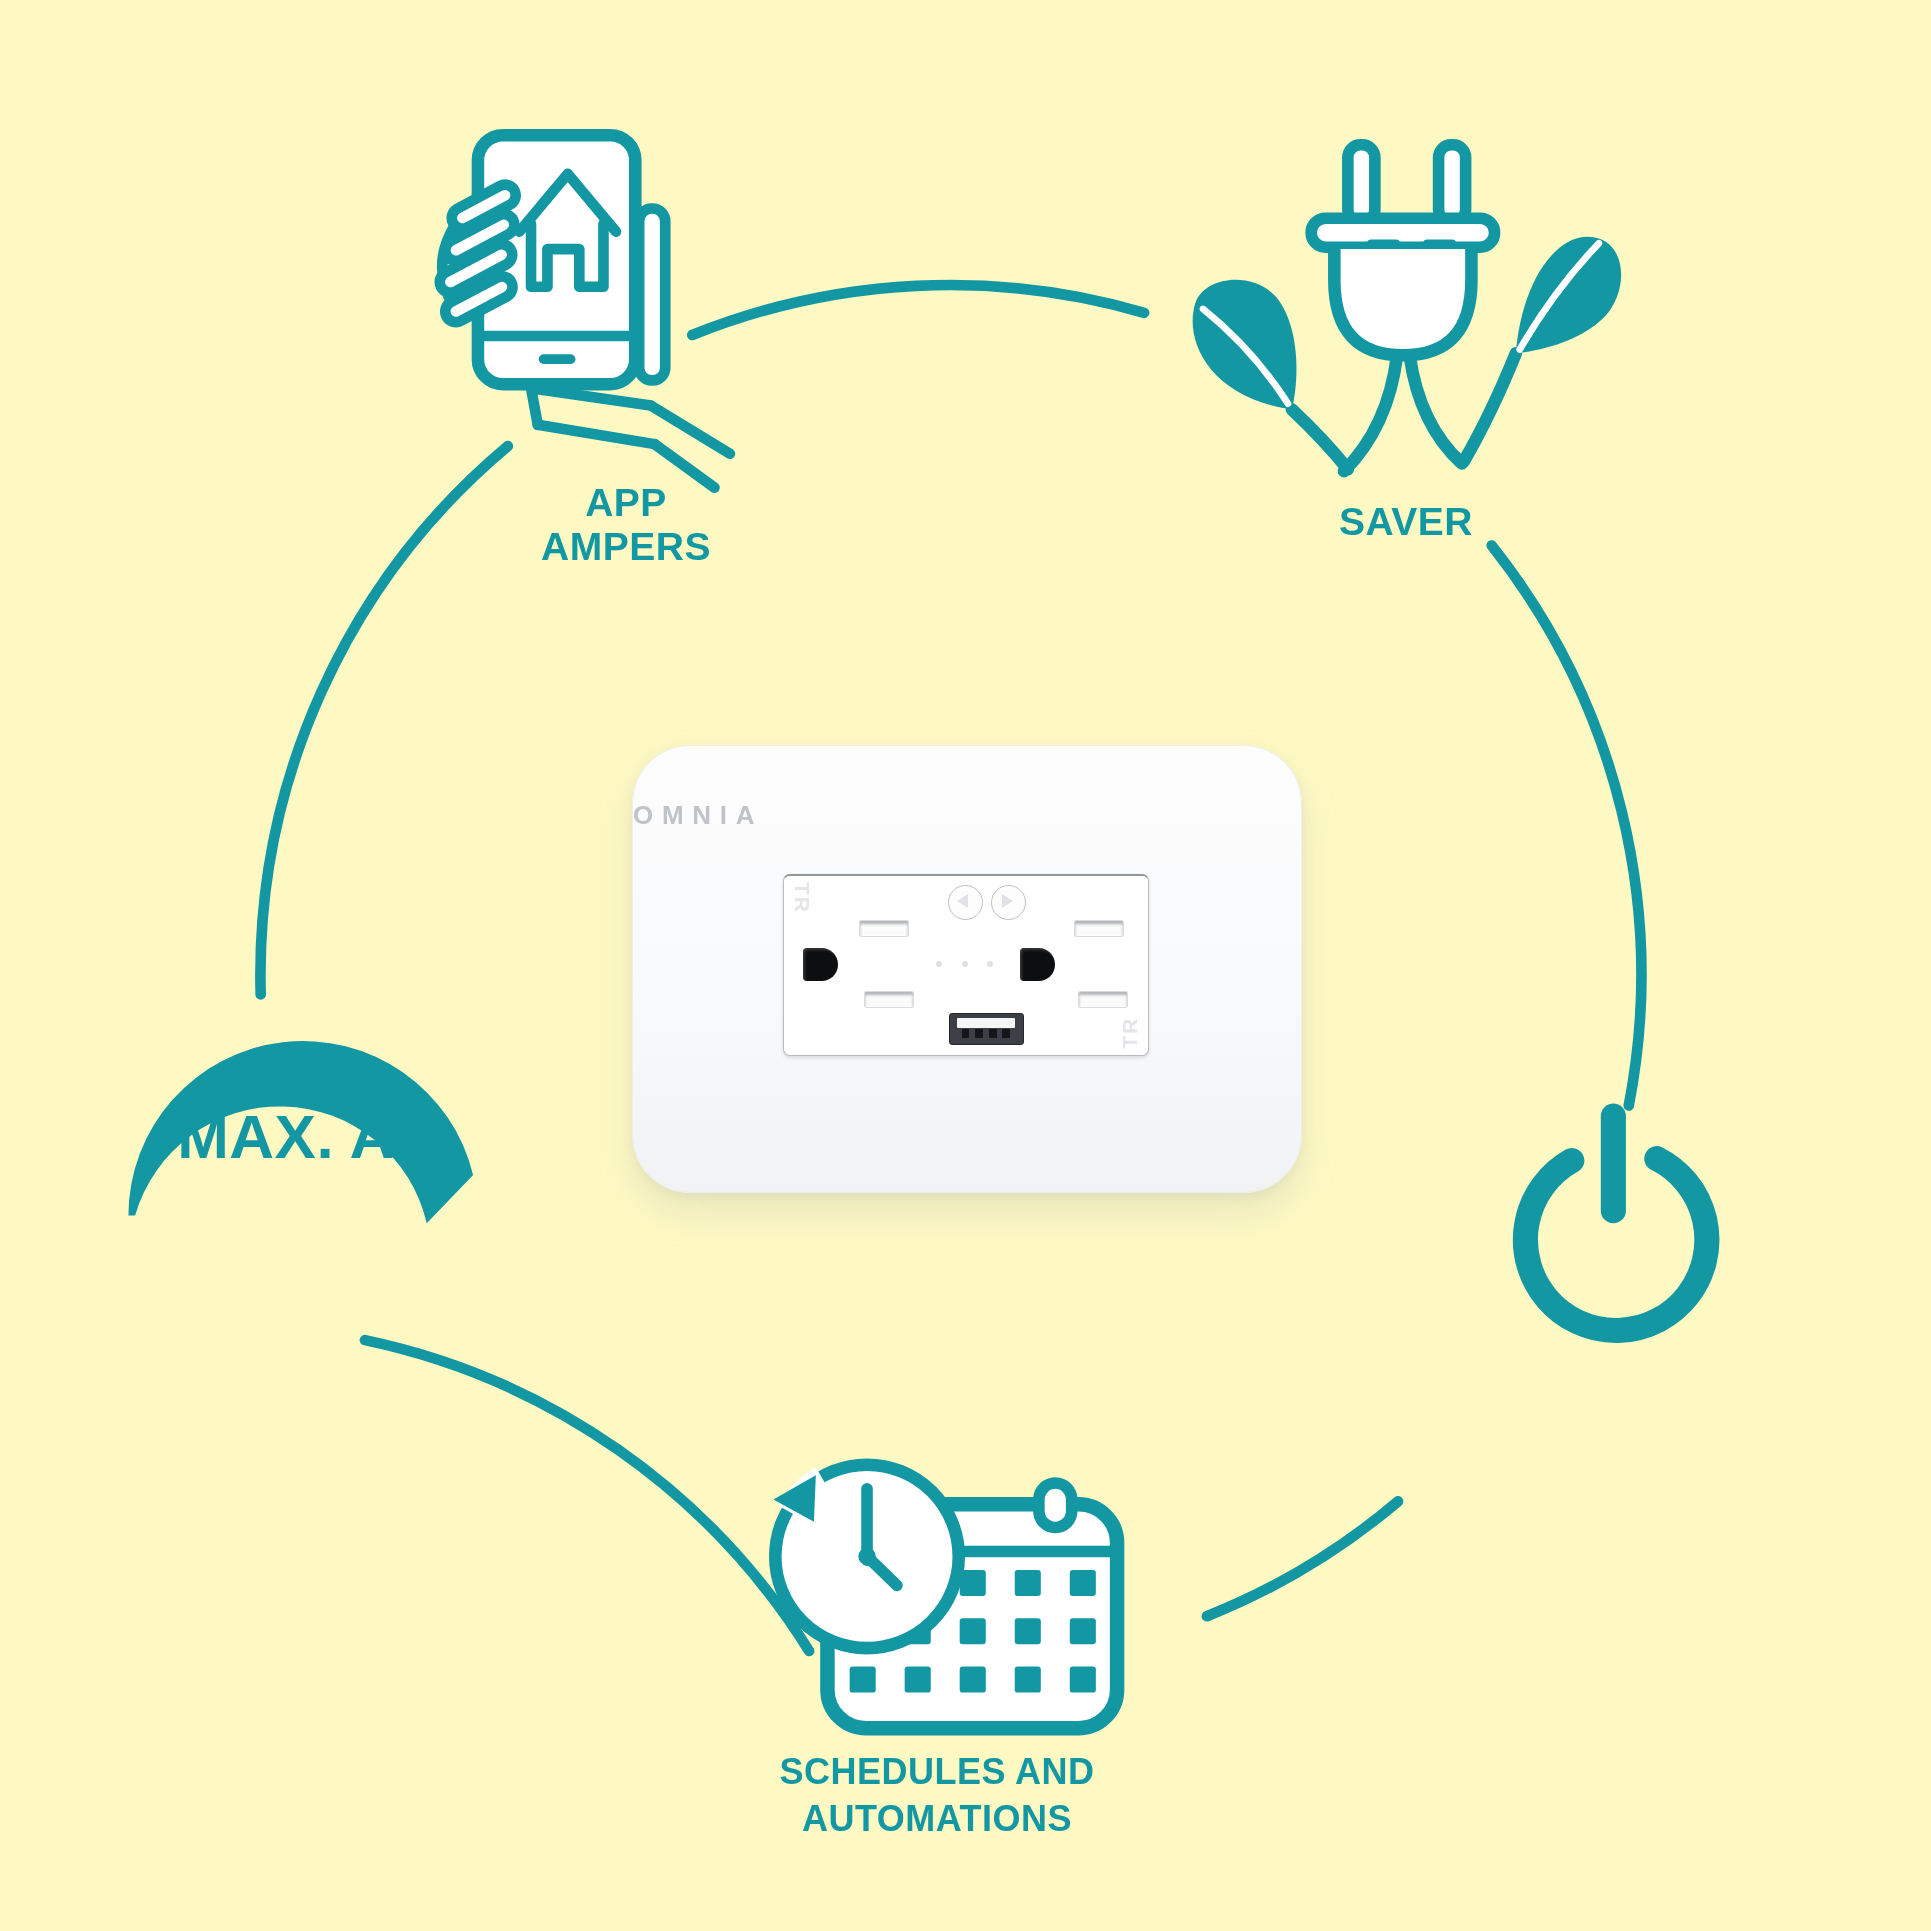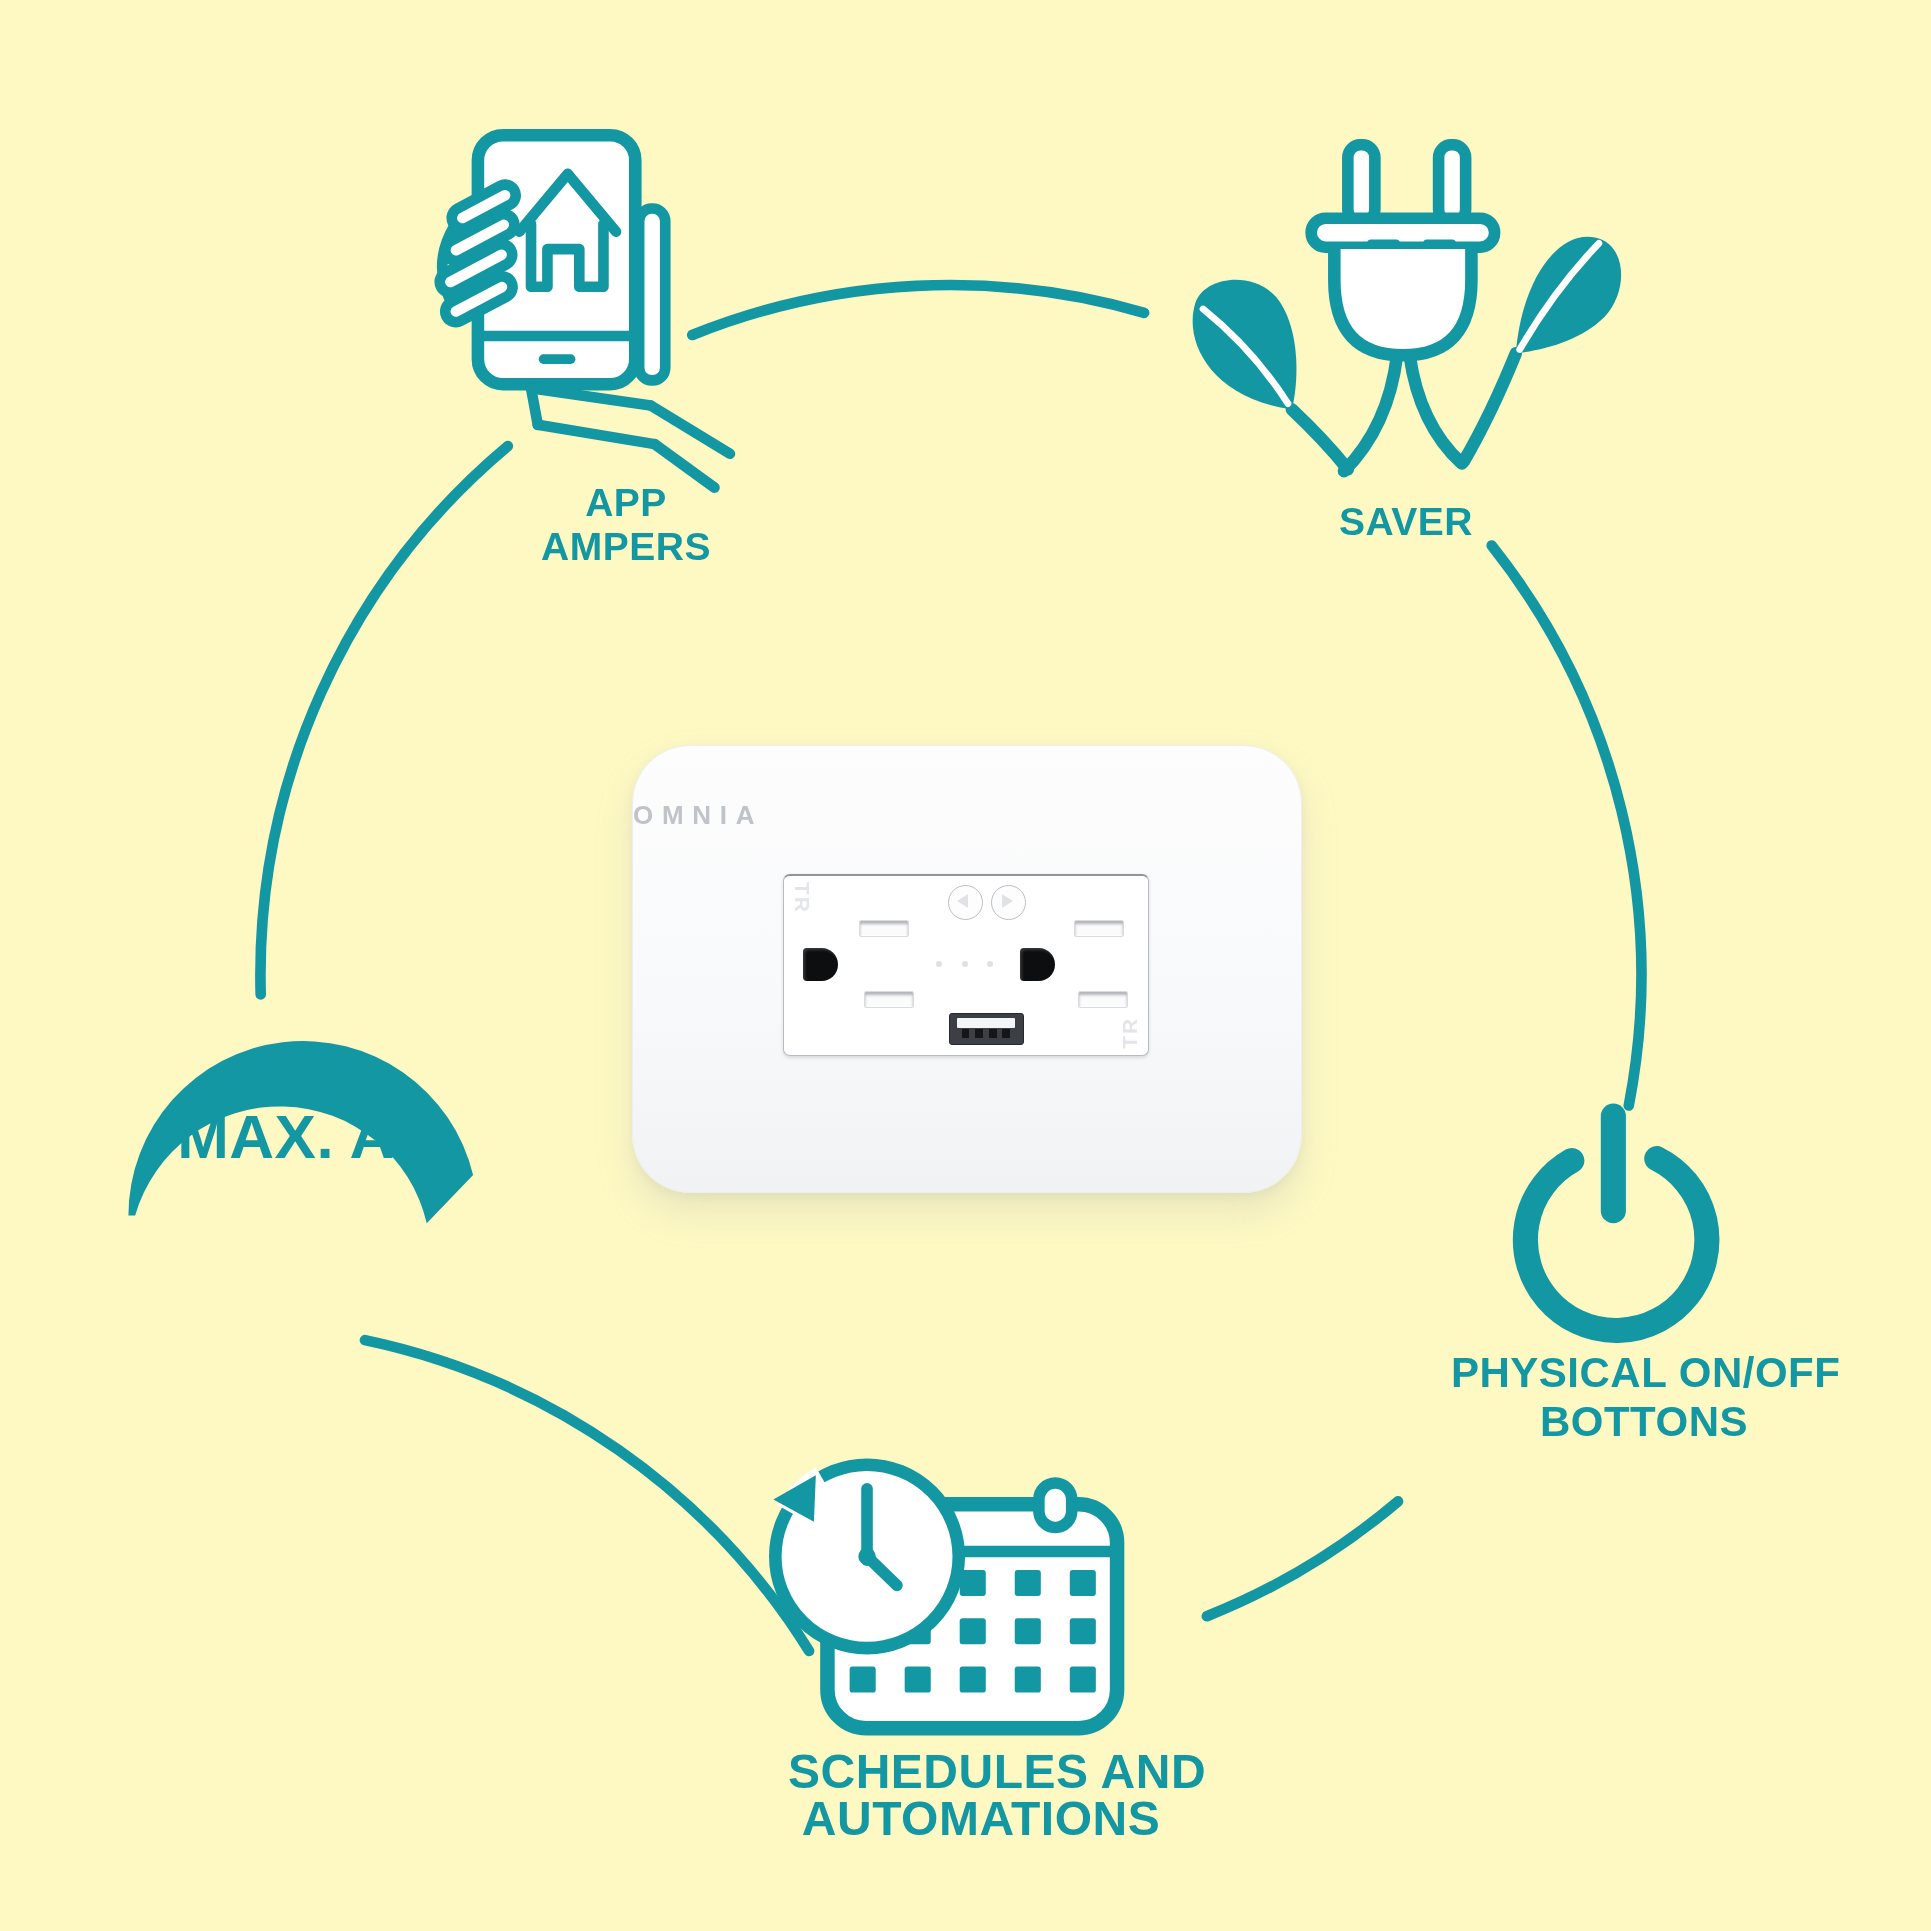--- a/index.html
+++ b/index.html
@@ -11,21 +11,21 @@
   .label{
     position:absolute;text-align:center;color:#1297A3;font-weight:700;
     letter-spacing:0.5px;line-height:44px;font-size:39px;white-space:nowrap;
   }
   .label div{white-space:nowrap;}
   .lbl-app{left:433px;top:481px;width:386px;}
   .lbl-energy{left:1213px;top:500px;width:386px;}
   .lbl-max-title{left:93px;top:1106px;width:386px;font-size:62px;line-height:62px;}
   .lbl-max-sub{left:93px;top:1238px;width:386px;font-size:36px;line-height:42px;}
   .lbl-power{left:1451px;top:1348px;width:386px;font-size:42px;line-height:49px;}
-  .lbl-sched{left:788px;top:1748px;width:386px;font-size:48px;line-height:47px;}
+  .lbl-sched{left:744px;top:1748px;width:386px;font-size:36px;line-height:47px;}
 
   
   .plate{
     position:absolute;left:632px;top:745px;width:668px;height:446px;border-radius:58px;
     background:linear-gradient(180deg,#fdfdfe 0%,#f8f9fa 60%,#f1f2f4 100%);
     border:1px solid #eceef0;
     box-shadow:0 19.3px 37px rgba(150,158,168,.20), 0 3.9px 9.7px rgba(150,158,168,.12);
   }
   .brand{
     position:absolute;left:0;right:0;top:54px;text-align:left;
@@ -177,24 +177,20 @@
     <div>APP</div>
     <div>AMPERS</div>
   </div>
 
   <div class="label lbl-energy">
     <div>SAVER</div>
   </div>
 
   <div class="label lbl-max-title">MAX. A</div>
 
-  <div class="label lbl-power">
-    <div>PHYSICAL ON/OFF</div>
-    <div>BOTTONS</div>
-  </div>
 
   <div class="label lbl-sched">
     <div>SCHEDULES AND</div>
     <div>AUTOMATIONS</div>
   </div>
 
   <div class="plate">
     <div class="brand">OMNIA</div>
     <div class="panel">
       <div class="tr tr-top">TR</div>

